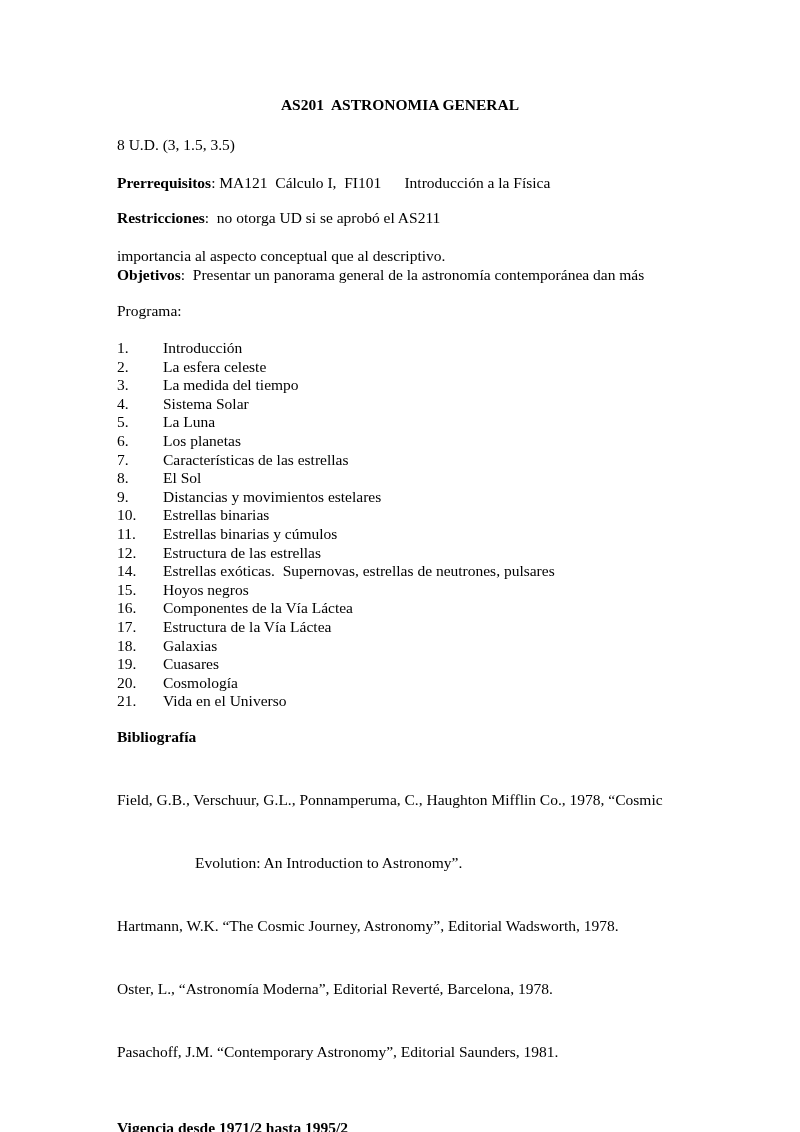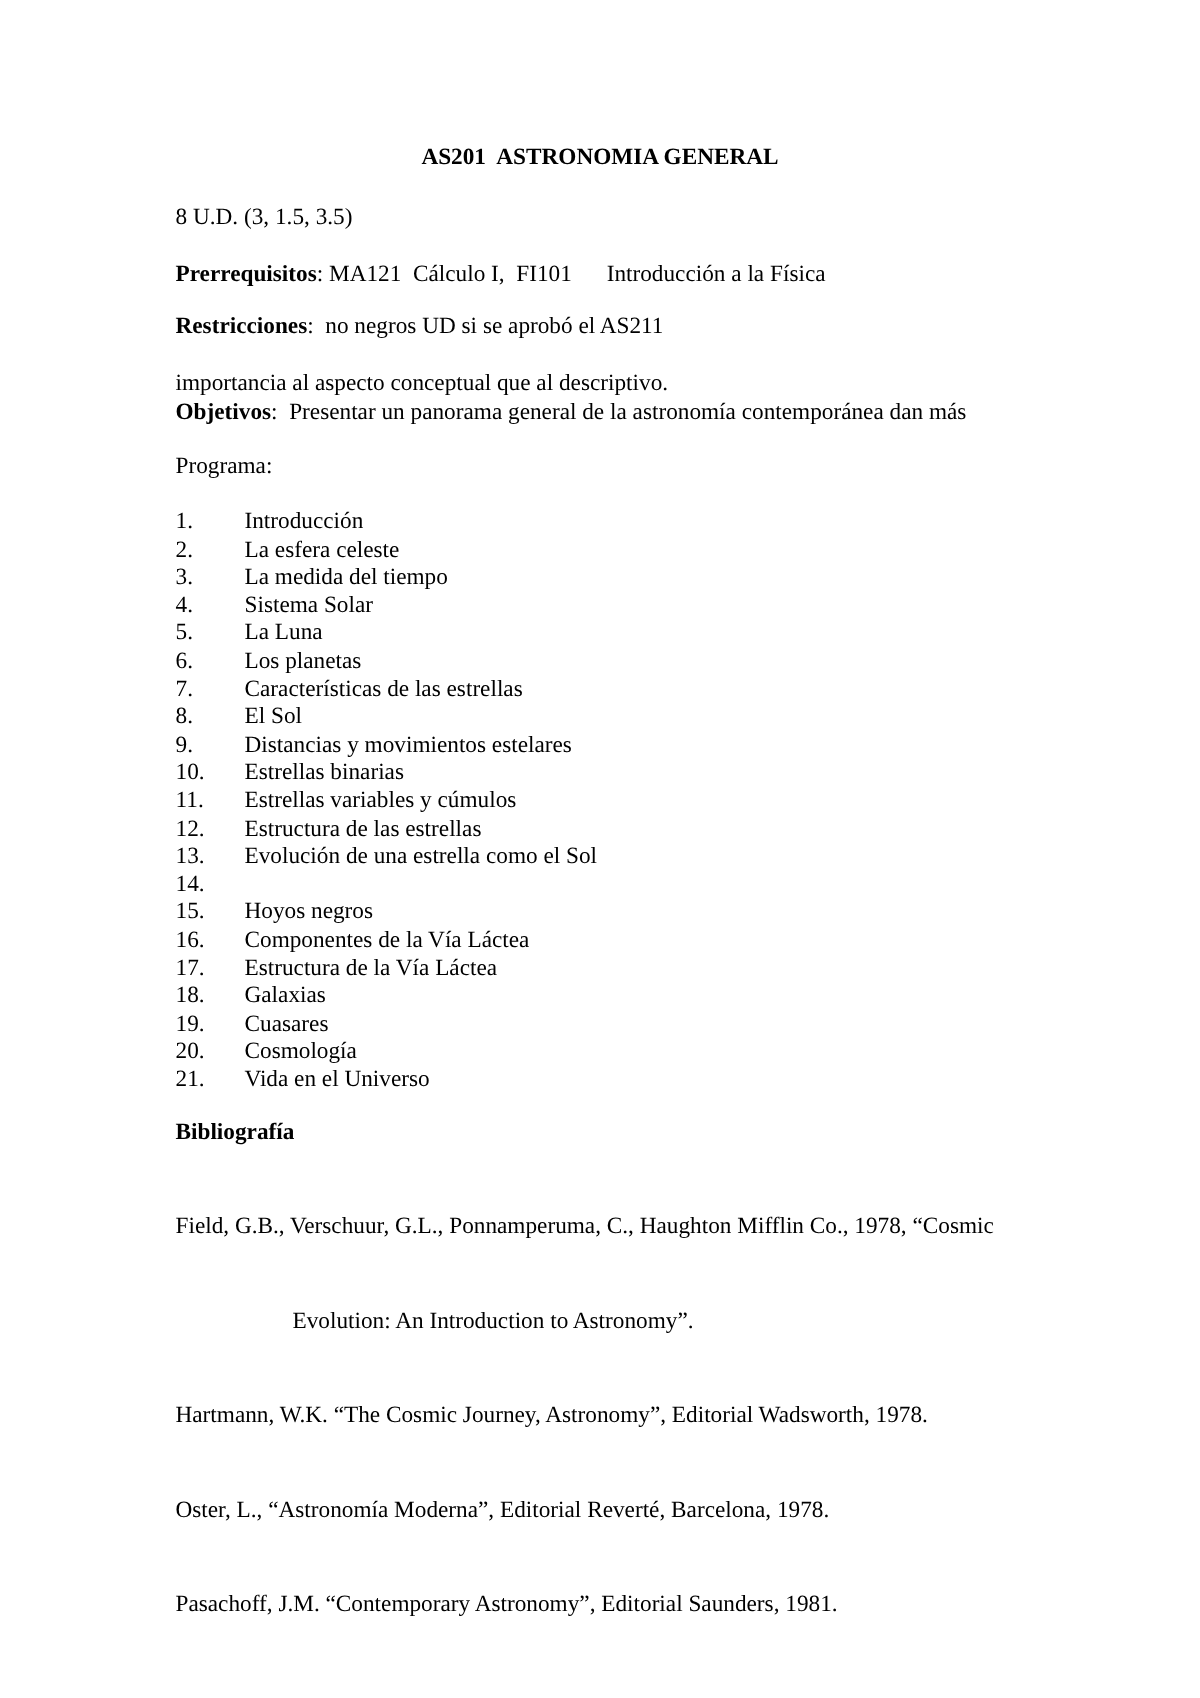--- a/index.html
+++ b/index.html
@@ -72,44 +72,43 @@
 <body>
 
 <div class="doc">
 
   <div class="doc-title">AS201  ASTRONOMIA GENERAL</div>
 
   <div class="credits-line">8 U.D. (3, 1.5, 3.5)</div>
 
   <p class="line prereq-line"><span class="bold">Prerrequisitos</span><span>: MA121  Cálculo I,  FI101      Introducción a la Física</span></p>
 
-  <p class="line restrict-line"><span class="bold">Restricciones</span><span>:  no negros UD si se aprobó el AS211</span></p>
+  <p class="line restrict-line"><span class="bold">Restricciones</span><span>:  no otorga UD si se aprobó el AS211</span></p>
 
   <div class="objectives-block">
     <p class="line">importancia al aspecto conceptual que al descriptivo.</p>
     <p class="line"><span class="bold">Objetivos</span><span>:  Presentar un panorama general de la astronomía contemporánea dan más</span></p>
   </div>
 
   <p class="line program-label">Programa:</p>
 
   <div class="program-list">
     <div class="program-row"><span class="program-num">1.</span><span>Introducción</span></div>
     <div class="program-row"><span class="program-num">2.</span><span>La esfera celeste</span></div>
     <div class="program-row"><span class="program-num">3.</span><span>La medida del tiempo</span></div>
     <div class="program-row"><span class="program-num">4.</span><span>Sistema Solar</span></div>
     <div class="program-row"><span class="program-num">5.</span><span>La Luna</span></div>
     <div class="program-row"><span class="program-num">6.</span><span>Los planetas</span></div>
     <div class="program-row"><span class="program-num">7.</span><span>Características de las estrellas</span></div>
     <div class="program-row"><span class="program-num">8.</span><span>El Sol</span></div>
     <div class="program-row"><span class="program-num">9.</span><span>Distancias y movimientos estelares</span></div>
     <div class="program-row"><span class="program-num">10.</span><span>Estrellas binarias</span></div>
-    <div class="program-row"><span class="program-num">11.</span><span>Estrellas variables y cúmulos</span></div>
+    <div class="program-row"><span class="program-num">11.</span><span>Estrellas binarias y cúmulos</span></div>
     <div class="program-row"><span class="program-num">12.</span><span>Estructura de las estrellas</span></div>
-    <div class="program-row"><span class="program-num">13.</span><span>Evolución de una estrella como el Sol</span></div>
-    <div class="program-row"><span class="program-num">14.</span></div>
+    <div class="program-row"><span class="program-num">14.</span><span>Estrellas exóticas.  Supernovas, estrellas de neutrones, pulsares</span></div>
     <div class="program-row"><span class="program-num">15.</span><span>Hoyos negros</span></div>
     <div class="program-row"><span class="program-num">16.</span><span>Componentes de la Vía Láctea</span></div>
     <div class="program-row"><span class="program-num">17.</span><span>Estructura de la Vía Láctea</span></div>
     <div class="program-row"><span class="program-num">18.</span><span>Galaxias</span></div>
     <div class="program-row"><span class="program-num">19.</span><span>Cuasares</span></div>
     <div class="program-row"><span class="program-num">20.</span><span>Cosmología</span></div>
     <div class="program-row"><span class="program-num">21.</span><span>Vida en el Universo</span></div>
   </div>
 
   <p class="line bib-label">Bibliografía</p>

